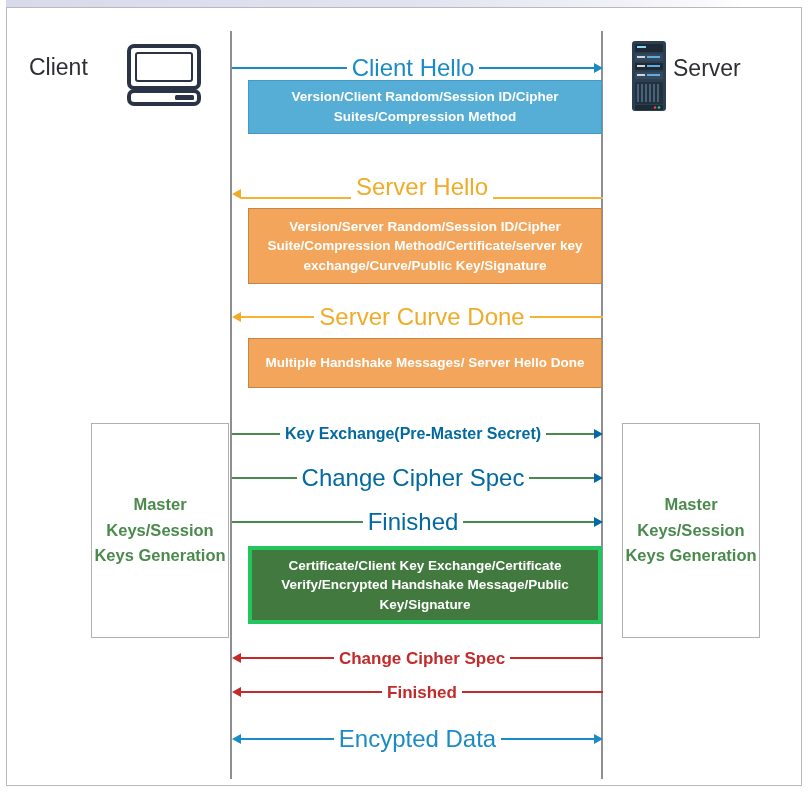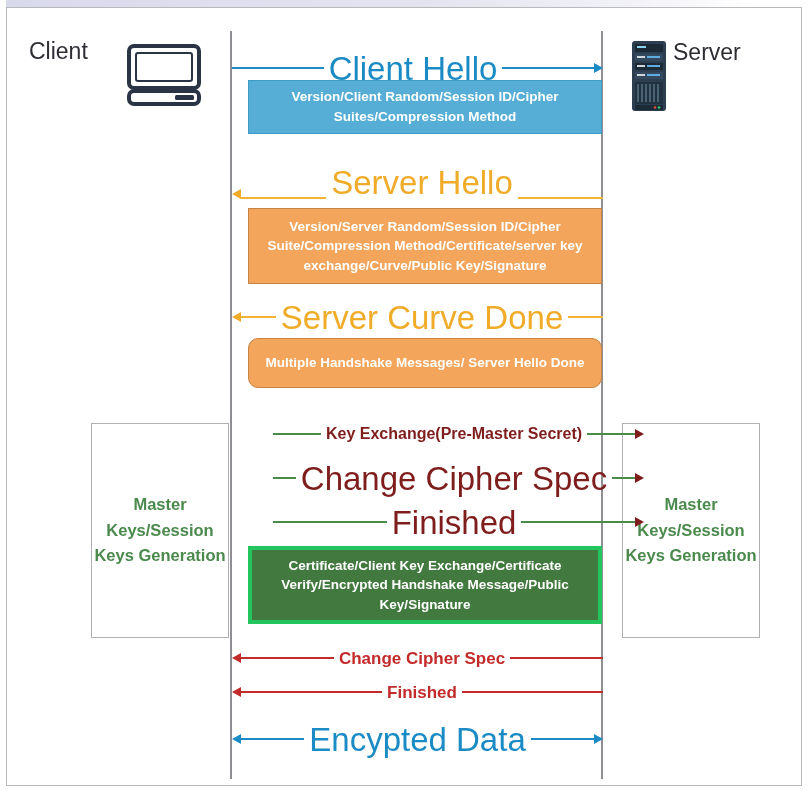--- a/index.html
+++ b/index.html
@@ -44,20 +44,21 @@
   .lifeline.client { left: 223px; top: 23px;  height: 748px; }
   .lifeline.server { left: 594px; top: 23px;  height: 748px; }
 
   
   .ep-label {
     position: absolute;
     font-size: 23px;
     color: #2e2e34;
     font-family: "Liberation Sans", sans-serif;
     white-space: nowrap;
+    margin-top: 16px;
   }
   .ep-label.client { left: 22px; top: 30px; }
   .ep-label.server { left: 666px; top: 31px; }
 
   
   .pc-icon { position: absolute; left: 118px; top: 36px; width: 78px; height: 62px; }
   
   .srv-icon { position: absolute; left: 622px; top: 32px; width: 40px; height: 72px; }
 
   
@@ -86,28 +87,28 @@
     width: 0; height: 0;
     border-top: 5px solid transparent;
     border-bottom: 5px solid transparent;
   }
   .head.right { border-left: 9px solid currentColor; }
   .head.left  { border-right: 9px solid currentColor; }
 
   
   .c-blue   { color: #1a8bc4; }
   .c-orange { color: #f0ab28; }
-  .c-green  { color: #7f1d1d; padding-left: 41px; }
+  .c-green  { color: #0369a1; }
   .c-red    { color: #c32a2a; }
   .line-blue   { background: #1a8bc4; }
   .line-orange { background: #f5b334; }
   .line-green  { background: #4a8a4c; }
   .line-red    { background: #c32a2a; }
 
-  .cap-lg { font-size: 33px; }
+  .cap-lg { font-size: 24px; }
   .cap-md { font-size: 17px; font-weight: bold; }
   .cap-sm { font-size: 16px; font-weight: bold; }
 
   
   .box {
     position: absolute;
     left: 241px;
     width: 354px;
     box-sizing: border-box;
     color: #ffffff;
@@ -214,21 +215,21 @@
     <span>Version/Server Random/Session ID/Cipher Suite/Compression Method/Certificate/server key exchange/Curve/Public Key/Signature</span>
   </div>
 
   <div class="row c-orange" style="top:296px;">
     <div class="head left"></div>
     <div class="line line-orange"></div>
     <div class="cap cap-lg">Server Curve Done</div>
     <div class="line line-orange"></div>
   </div>
 
-  <div class="box box-orange" style="top:330px; height:50px;border-radius:10px;">
+  <div class="box box-orange" style="top:330px; height:50px;">
     <span>Multiple Handshake Messages/ Server Hello Done</span>
   </div>
 
   <div class="genbox left">
     <span>Master Keys/Session Keys Generation</span>
   </div>
   <div class="genbox right">
     <span>Master Keys/Session Keys Generation</span>
   </div>
 

